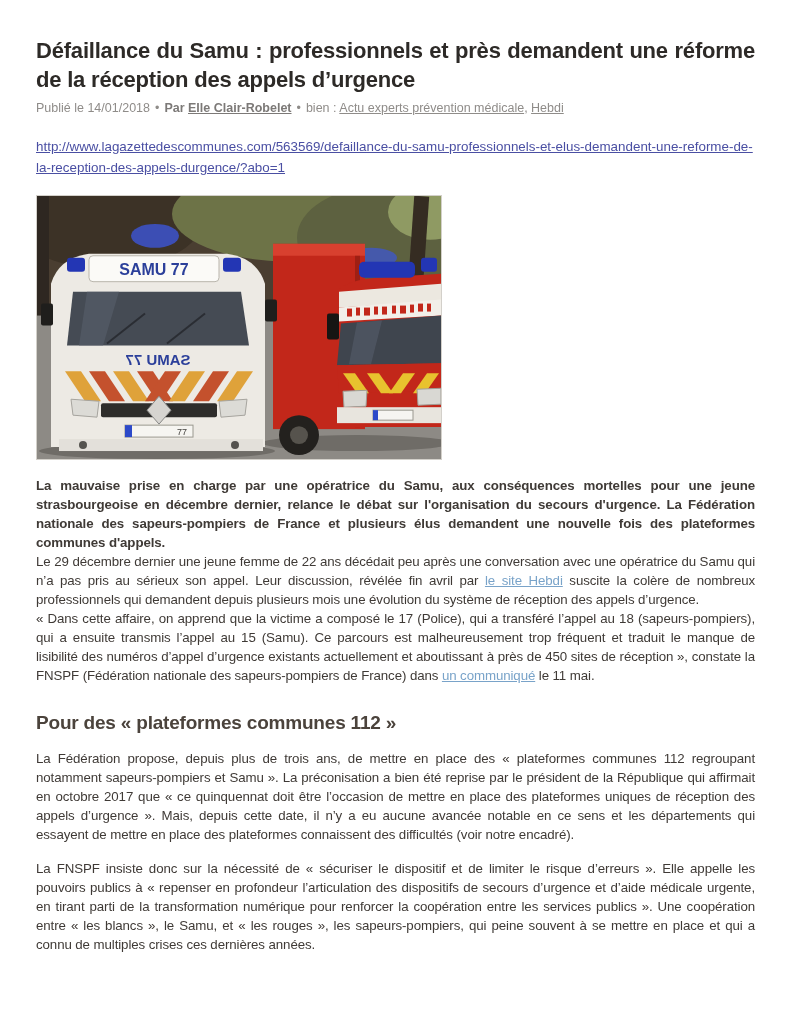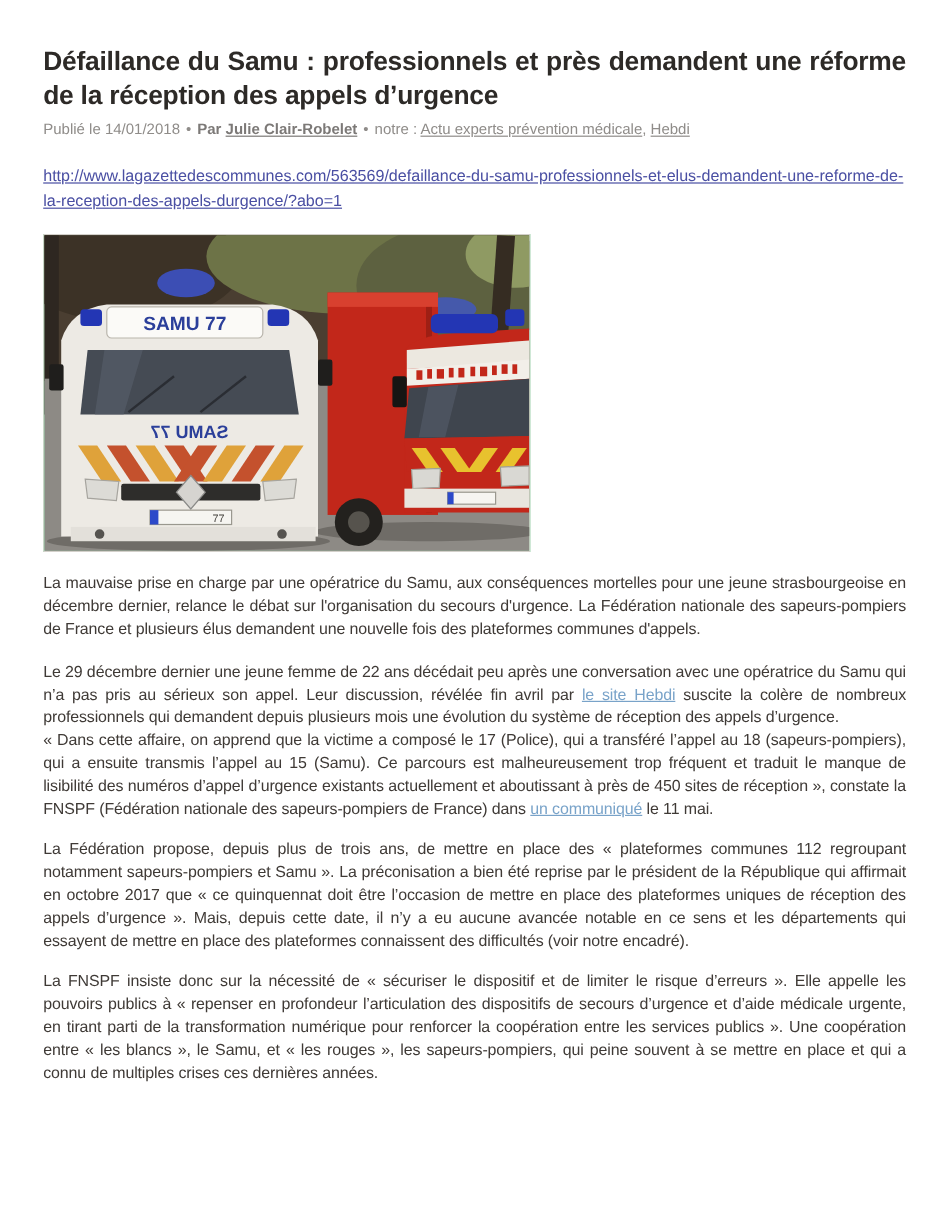--- a/index.html
+++ b/index.html
@@ -25,45 +25,45 @@
     color:var(--title-text);text-align:justify;letter-spacing:-0.2px;
   }
   .byline{margin-top:6px;font-size:12.5px;color:var(--byline-text);white-space:nowrap;}
   .byline .sep{margin:0 5px;}
   .byline a{color:inherit;text-decoration:underline;cursor:pointer;}
   .byline .author{font-weight:bold;color:#7c7977;}
   .source-url{margin-top:21px;font-size:13.4px;line-height:1.6;}
   .source-url a{color:var(--url-link);text-decoration:underline;word-break:break-word;cursor:pointer;}
   figure.photo{
     margin:17px 0 0 0;width:406px;height:265px;
-    border:1px solid #d3d0ca;background:#86efac;
+    border:1px solid #d3d0ca;background:#d946ef;
   }
   figure.photo svg{display:block;width:100%;height:100%;}
   p.body-text{
     margin:15px 0 0 0;font-size:13.3px;line-height:19px;
     text-align:justify;color:var(--body-text);letter-spacing:-0.1px;
   }
-  p.lead{font-weight:normal;margin-top:16px;}
+  p.lead{font-weight:bold;margin-top:16px;}
   .joined p{margin:0;}
-  .joined{margin-top:17px;}
+  .joined{}
   a.inline-link{color:var(--inline-link);text-decoration:underline;cursor:pointer;}
   h2.section-heading{
     margin:27px 0 0 0;font-size:19px;font-weight:bold;color:var(--heading-text);
     letter-spacing:-0.2px;
   }
 </style>
 </head>
 <body>
 
 <div class="page">
 
   <h1 class="article-title">Défaillance du Samu : professionnels et près demandent une réforme de la réception des appels d’urgence</h1>
 
   <div class="byline">
-    <span>Publié le 14/01/2018</span><span class="sep">•</span><span class="author"><span>Par </span><a>Julie Clair-Robelet</a></span><span class="sep">•</span><span>notre :</span>
+    <span>Publié le 14/01/2018</span><span class="sep">•</span><span class="author"><span>Par </span><a>Elle Clair-Robelet</a></span><span class="sep">•</span><span>bien :</span>
     <a>Actu experts prévention médicale</a><span>, </span><a>Hebdi</a>
   </div>
 
   <div class="source-url">
     <a>http://www.lagazettedescommunes.com/563569/defaillance-du-samu-professionnels-et-elus-demandent-une-reforme-de-la-reception-des-appels-durgence/?abo=1</a>
   </div>
 
   <figure class="photo">
     <svg viewBox="0 0 404 264" preserveAspectRatio="none" font-family="Liberation Sans, sans-serif">
 
@@ -160,18 +160,19 @@
     </svg>
   </figure>
 
   <p class="body-text lead">La mauvaise prise en charge par une opératrice du Samu, aux conséquences mortelles pour une jeune strasbourgeoise en décembre dernier, relance le débat sur l'organisation du secours d'urgence. La Fédération nationale des sapeurs-pompiers de France et plusieurs élus demandent une nouvelle fois des plateformes communes d'appels.</p>
 
   <div class="joined">
     <p class="body-text"><span>Le 29 décembre dernier une jeune femme de 22 ans décédait peu après une conversation avec une opératrice du Samu qui n’a pas pris au sérieux son appel. Leur discussion, révélée fin avril par </span><a class="inline-link">le site Hebdi</a><span> suscite la colère de nombreux professionnels qui demandent depuis plusieurs mois une évolution du système de réception des appels d’urgence.</span></p>
     <p class="body-text"><span>« Dans cette affaire, on apprend que la victime a composé le 17 (Police), qui a transféré l’appel au 18 (sapeurs-pompiers), qui a ensuite transmis l’appel au 15 (Samu). Ce parcours est malheureusement trop fréquent et traduit le manque de lisibilité des numéros d’appel d’urgence existants actuellement et aboutissant à près de 450 sites de réception », constate la FNSPF (Fédération nationale des sapeurs-pompiers de France) dans </span><a class="inline-link">un communiqué</a><span> le 11 mai.</span></p>
   </div>
 
+  <h2 class="section-heading">Pour des « plateformes communes 112 »</h2>
 
   <p class="body-text">La Fédération propose, depuis plus de trois ans, de mettre en place des « plateformes communes 112 regroupant notamment sapeurs-pompiers et Samu ». La préconisation a bien été reprise par le président de la République qui affirmait en octobre 2017 que « ce quinquennat doit être l’occasion de mettre en place des plateformes uniques de réception des appels d’urgence ». Mais, depuis cette date, il n’y a eu aucune avancée notable en ce sens et les départements qui essayent de mettre en place des plateformes connaissent des difficultés (voir notre encadré).</p>
 
   <p class="body-text">La FNSPF insiste donc sur la nécessité de « sécuriser le dispositif et de limiter le risque d’erreurs ». Elle appelle les pouvoirs publics à « repenser en profondeur l’articulation des dispositifs de secours d’urgence et d’aide médicale urgente, en tirant parti de la transformation numérique pour renforcer la coopération entre les services publics ». Une coopération entre « les blancs », le Samu, et « les rouges », les sapeurs-pompiers, qui peine souvent à se mettre en place et qui a connu de multiples crises ces dernières années.</p>
 
 </div>
 
 </body></html>

